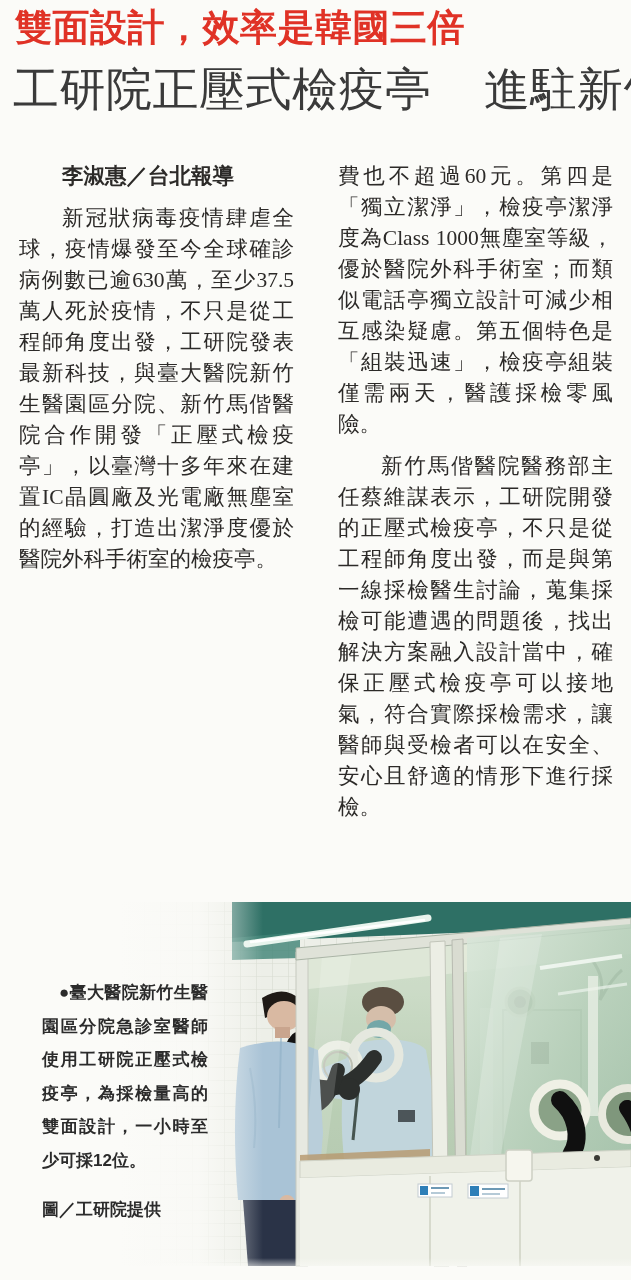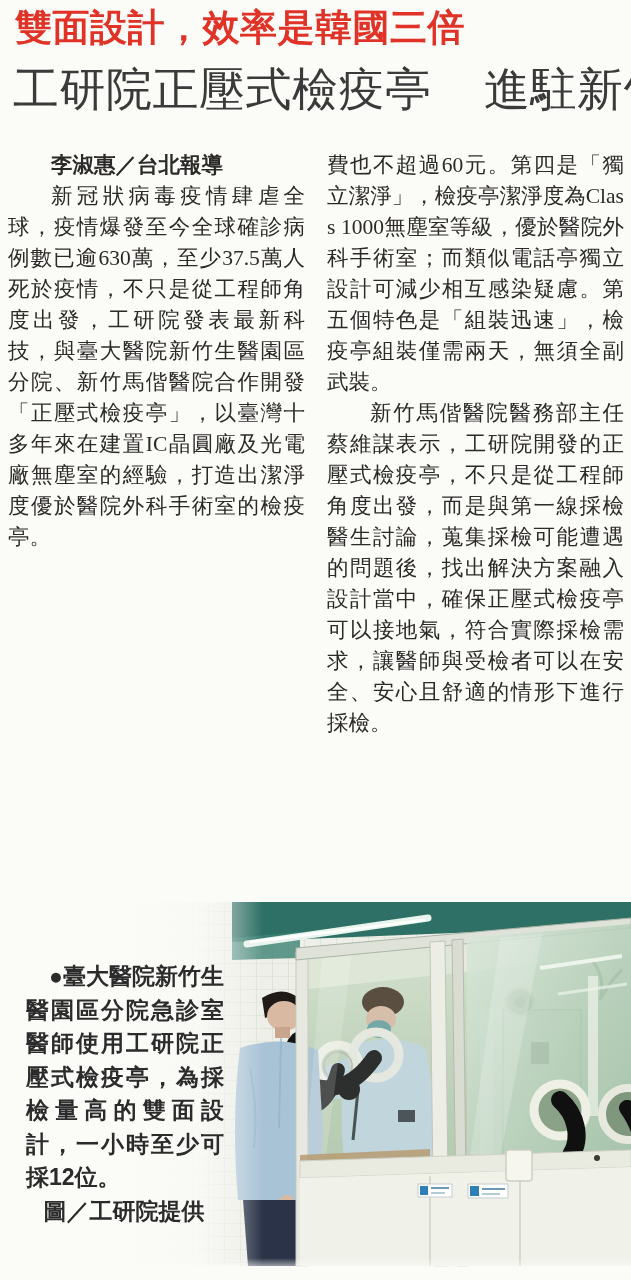--- a/index.html
+++ b/index.html
@@ -31,21 +31,21 @@
     color:#3a3a3a;
     white-space:nowrap;
   }
   
   .columns{
     position:absolute;left:8px;top:150px;width:616px;height:742px;
     display:flex;gap:22px;
   }
   .col{width:297px;height:100%;overflow:hidden;}
   .col p{
-    margin:0;
+    margin:11px;
     font-size:21.5px;
     line-height:31px;
     text-align:justify;
     text-justify:inter-ideograph;
     word-break:break-all;
     text-indent:2em;
     color:#2c2a28;
   }
   .col p.noindent{text-indent:0;}
   .byline{
@@ -57,54 +57,54 @@
   }
   
   .photo-wrap{
     position:absolute;left:0;top:898px;width:631px;height:375px;
   }
   .photo-wrap svg{display:block;}
   .caption-block{
     position:absolute;left:26px;top:62px;width:198px;
   }
   .caption-block p{
-    margin:0;
+    margin:16px;
     font-family:"Liberation Sans", sans-serif;
     font-weight:700;
-    font-size:23px;
+    font-size:17px;
     line-height:33.5px;
     color:#2b2b2b;
     text-align:justify;
     text-justify:inter-ideograph;
     word-break:break-all;
     text-indent:1em;
   }
   .caption-block p.credit{
-    text-align:center;
+    text-align:left;
     text-indent:0;
     padding-right:2px;
   }
 </style>
 </head>
 <body>
 
 <div class="page">
 
   <div class="kicker">雙面設計，效率是韓國三倍</div>
 
   <h1 class="headline">工研院正壓式檢疫亭 進駐新竹</h1>
 
   <div class="columns">
     <div class="col">
       <p class="byline">李淑惠／台北報導</p>
       <p>新冠狀病毒疫情肆虐全球，疫情爆發至今全球確診病例數已逾630萬，至少37.5萬人死於疫情，不只是從工程師角度出發，工研院發表最新科技，與臺大醫院新竹生醫園區分院、新竹馬偕醫院合作開發「正壓式檢疫亭」，以臺灣十多年來在建置IC晶圓廠及光電廠無塵室的經驗，打造出潔淨度優於醫院外科手術室的檢疫亭。</p>
 
     </div>
     <div class="col">
-      <p class="noindent">費也不超過60元。第四是「獨立潔淨」，檢疫亭潔淨度為Class 1000無塵室等級，優於醫院外科手術室；而類似電話亭獨立設計可減少相互感染疑慮。第五個特色是「組裝迅速」，檢疫亭組裝僅需兩天，無須全副武裝。</p>
+      <p class="noindent">費也不超過60元。第四是「獨立潔淨」，檢疫亭潔淨度為Class 1000無塵室等級，優於醫院外科手術室；而類似電話亭獨立設計可減少相互感染疑慮。第五個特色是「組裝迅速」，檢疫亭組裝僅需兩天，醫護採檢零風險。</p>
       <p>新竹馬偕醫院醫務部主任蔡維謀表示，工研院開發的正壓式檢疫亭，不只是從工程師角度出發，而是與第一線採檢醫生討論，蒐集採檢可能遭遇的問題後，找出解決方案融入設計當中，確保正壓式檢疫亭可以接地氣，符合實際採檢需求，讓醫師與受檢者可以在安全、安心且舒適的情形下進行採檢。</p>
     </div>
   </div>
 
   <div class="photo-wrap">
     <svg width="631" height="375" viewBox="0 0 631 375">
       <defs>
         <pattern id="tiles" width="16" height="13" patternUnits="userSpaceOnUse">
           <rect width="16" height="13" fill="#edefe8"></rect>
           <path d="M0 0 H16 M0 0 V13" stroke="#d8dbd1" stroke-width="1.2"></path>

